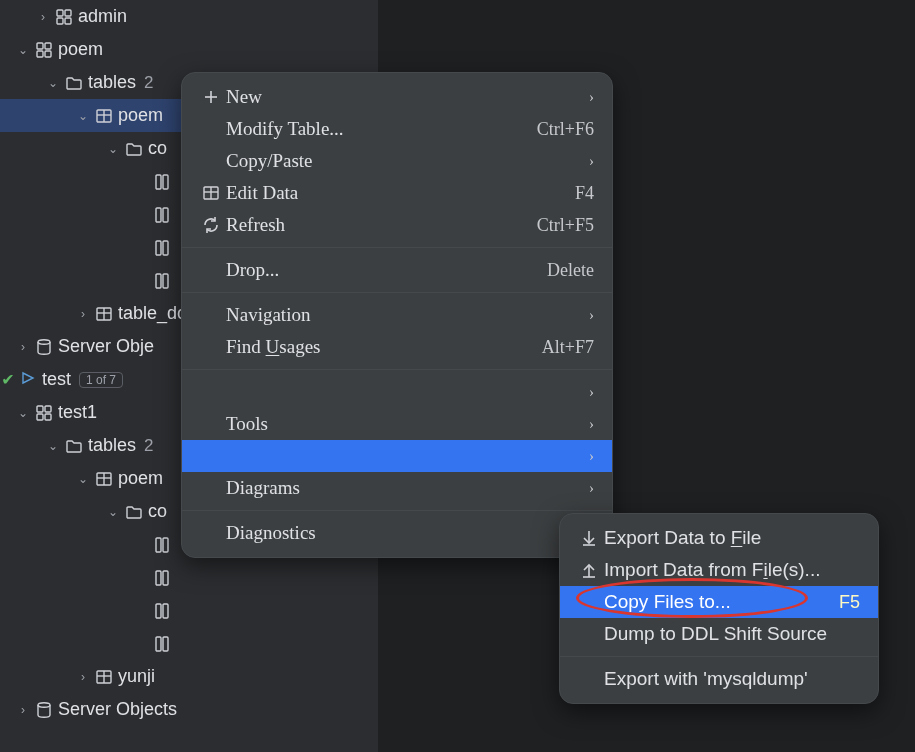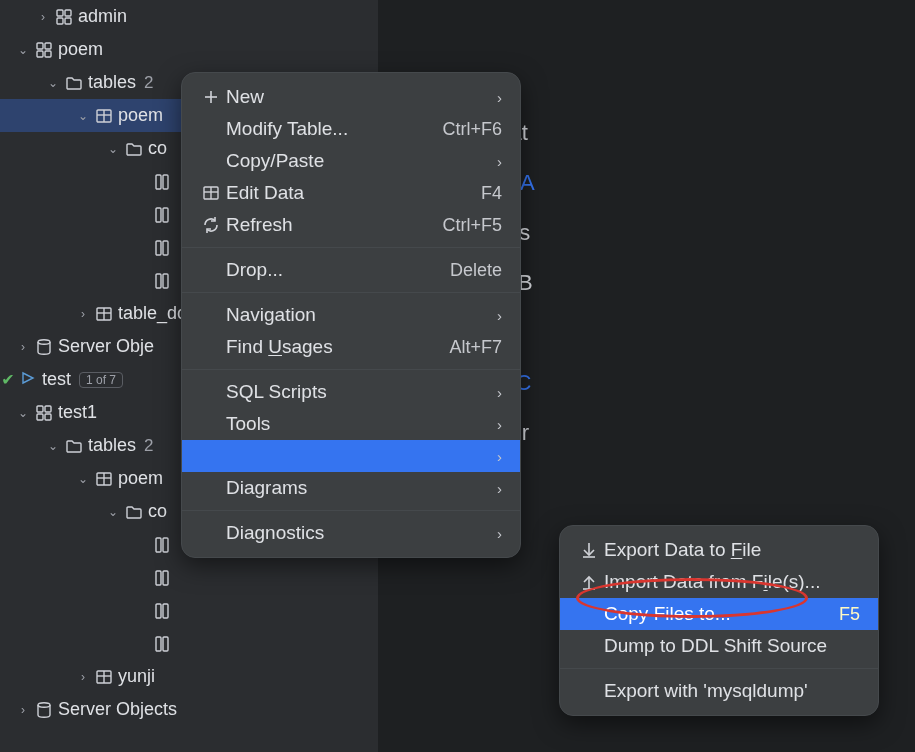--- a/index.html
+++ b/index.html
@@ -68,22 +68,22 @@
   
   .menu{
     position:absolute;
     background:var(--bg-menu);
     border:1px solid var(--border);
     border-radius:14px;
     box-shadow:0 8px 24px rgba(0,0,0,.5);
     padding:8px 0;
     font-size:19px;
   }
-  .menu.primary{left:181px;top:72px;width:340px;}
-  .menu.secondary{left:559px;top:513px;width:320px;margin-top:12px;}
+  .menu.primary{left:181px;top:72px;width:432px;font-family:Liberation Serif, serif;}
+  .menu.secondary{left:559px;top:513px;width:320px;}
   .mrow{
     display:flex;align-items:center;
     height:32px;
     padding:0 18px 0 16px;
     position:relative;
   }
   .mrow.sel{background:var(--bg-hover);color:#fff;}
   .mrow .micon{width:26px;display:inline-flex;justify-content:center;color:#d0d2d7;}
   .mrow .micon svg{width:18px;height:18px;}
   .mrow .mlabel{flex:1;margin-left:2px;}
@@ -439,21 +439,20 @@
     <span class="msub">›</span>
   </div>
   <div class="mrow">
     <span class="micon"></span>
     <span class="mlabel">Find <span class="underline">U</span>sages</span>
     <span class="mhint">Alt+F7</span>
   </div>
   <div class="sep"></div>
   <div class="mrow">
     <span class="micon"></span>
-    <span class="mlabel">SQL Scripts</span>
     <span class="msub">›</span>
   </div>
   <div class="mrow">
     <span class="micon"></span>
     <span class="mlabel">Tools</span>
     <span class="msub">›</span>
   </div>
   <div class="mrow sel">
     <span class="micon"></span>
     <span class="msub">›</span>

